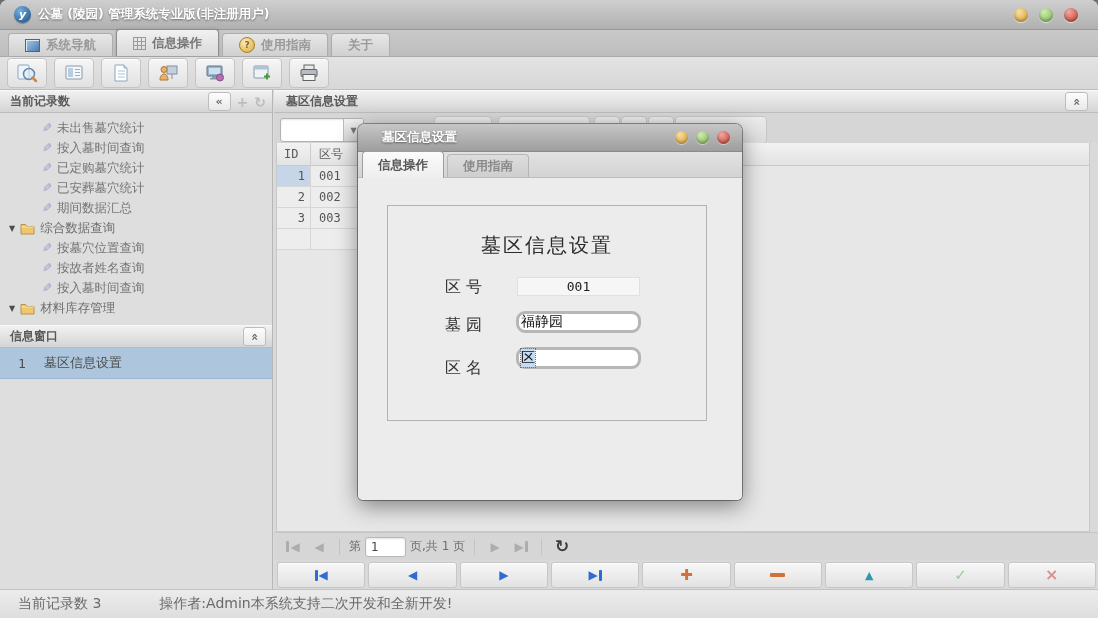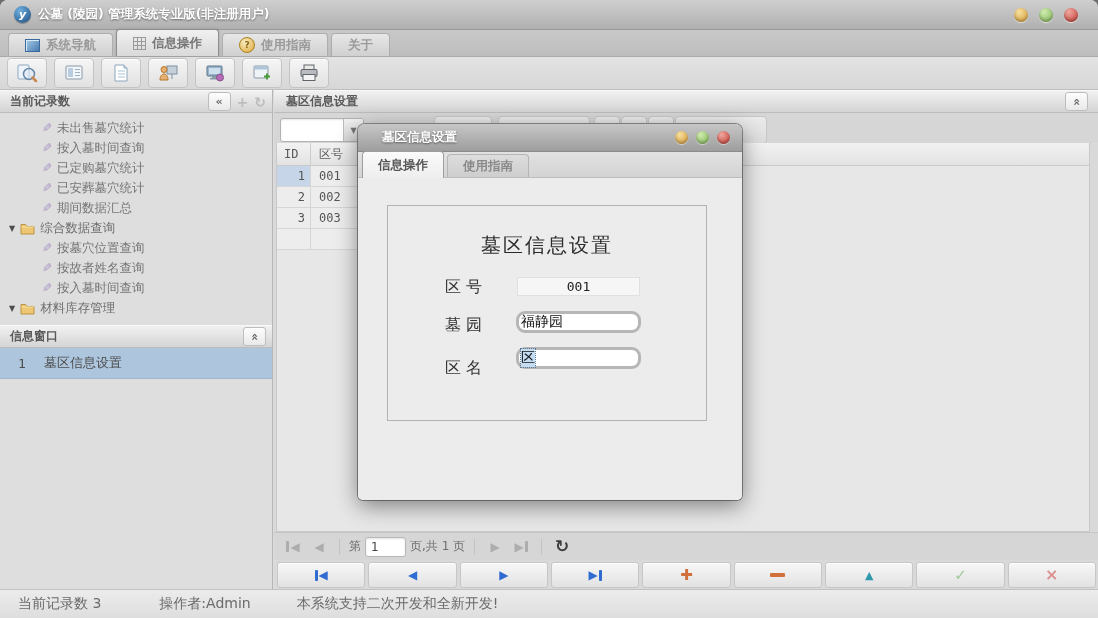--- a/index.html
+++ b/index.html
@@ -83,21 +83,21 @@
   .nbtn{flex:1;height:24px;border:1px solid #c7c7c7;border-radius:3px;background:linear-gradient(#f7f7f7,#e2e2e2);display:flex;align-items:center;justify-content:center;box-shadow:inset 0 1px 0 #fff;}
   .c-blue{color:#2f6bd0;}
   .c-orange{color:#d2703c;font-weight:bold;font-size:15px;}
   .c-teal{color:#2f98ac;font-size:11px;}
   .c-green{color:#9bc79b;font-weight:bold;font-size:15px;}
   .c-red{color:#dc8f8f;font-weight:bold;font-size:16px;line-height:1;}
   .minus-bar{width:15px;height:4px;border-radius:1px;background:currentColor;}
 
   
   .statusbar{position:absolute;left:0;right:0;bottom:0;height:28px;background:linear-gradient(#ececec,#dedede);border-top:1px solid #c2c2c2;display:flex;align-items:center;color:#6a6a6a;font-size:14px;}
-  .st1{margin-left:18px;} .st2{margin-left:58px;} .st3{margin-left:46px;}
+  .st1{margin-left:18px;} .st2{margin-left:58px;} .st3{}
 
   
   .dialog{position:absolute;left:358px;top:124px;width:384px;height:376px;border-radius:7px 7px 5px 5px;background:#ececec;box-shadow:0 6px 22px rgba(0,0,0,.45),0 0 0 1px #8e8e8e;overflow:hidden;z-index:10;}
   .dlg-titlebar{height:28px;background:linear-gradient(#c6c6c6,#9e9e9e);border-bottom:1px solid #8a8a8a;display:flex;align-items:center;padding:0 12px 0 24px;box-sizing:border-box;}
   .dlg-title{color:#fff;font-weight:bold;font-size:12.5px;text-shadow:0 1px 2px rgba(0,0,0,.5);}
   .dlg-controls{margin-left:auto;display:flex;gap:8px;}
   .dlg-tabs{height:26px;background:linear-gradient(#e2e2e2,#d3d3d3);border-bottom:1px solid #bdbdbd;display:flex;align-items:flex-end;padding-left:4px;box-sizing:border-box;}
   .dtab{height:22px;padding:0 15px;display:flex;align-items:center;border:1px solid #b5b5b5;border-bottom:none;border-radius:4px 4px 0 0;background:linear-gradient(#ddd,#cecece);color:#8a8a8a;font-weight:bold;margin-right:3px;font-size:12.5px;}
   .dtab.active{height:26px;margin-bottom:-1px;background:linear-gradient(#fbfbfb,#eee);border-color:#9e9e9e;color:#555;z-index:2;}
   .dlg-body{position:relative;height:322px;background:#ececec;}

